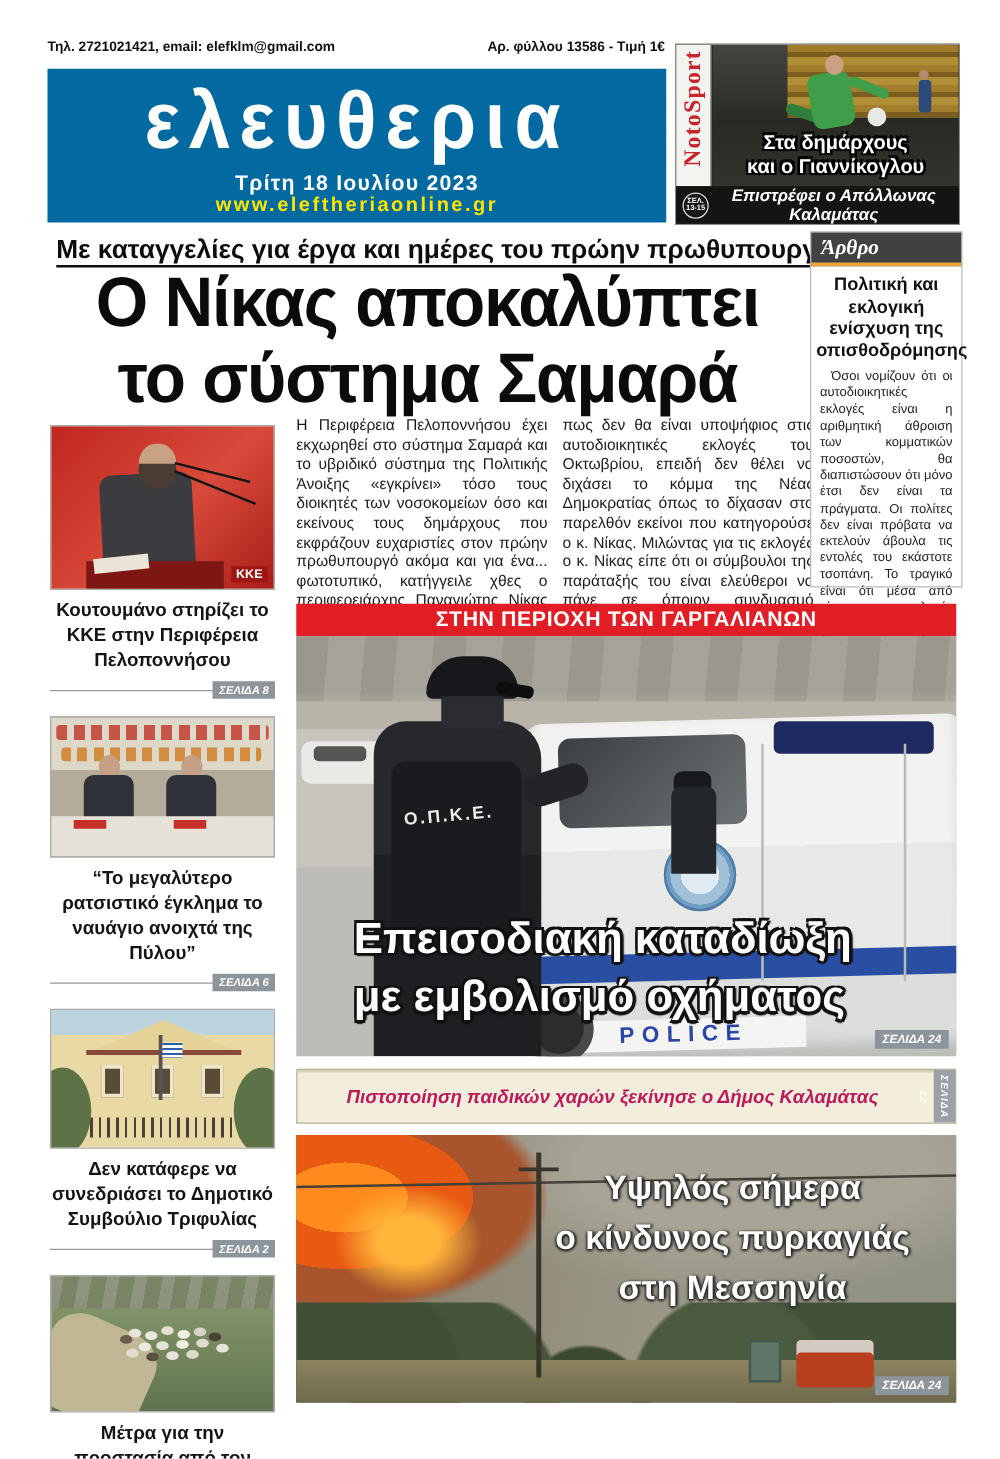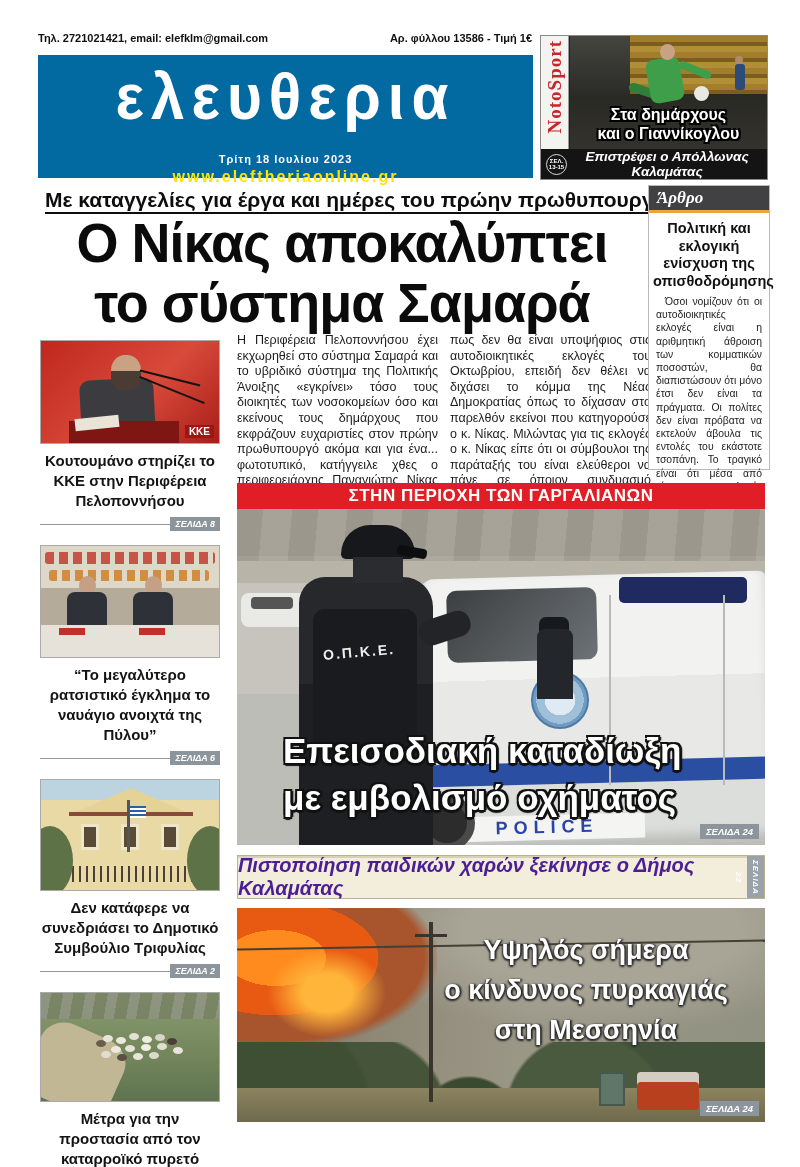--- a/index.html
+++ b/index.html
@@ -7,21 +7,21 @@
   .page {
     position:relative; width:800px; height:1167px; background:#fff;
     font-family:"Liberation Sans", sans-serif; overflow:hidden; margin:0 auto;padding-left:36px;
   }
   
   .topbar-left { position:absolute; left:38px; top:32px; font-size:11px; font-weight:bold; color:#111; }
   .topbar-right { position:absolute; left:330px; top:32px; width:202px; text-align:right; font-size:11px; font-weight:bold; color:#111; }
   
   .masthead { position:absolute; left:38px; top:55px; width:495px; height:123px; background:#0369a1; text-align:center; }
   .masthead .mtitle { display:block; color:#fff; font-weight:bold; font-size:60px; line-height:78px; letter-spacing:7px; transform:scaleY(1.08); transform-origin:top; }
-  .masthead .mdate { display:block; color:#fff; font-weight:bold; font-size:11px; line-height:16px; letter-spacing:1px; margin-top:18px; }
+  .masthead .mdate { display:block; color:#fff; font-weight:bold; font-size:17px; line-height:16px; letter-spacing:1px; margin-top:6px; }
   .masthead .murl { display:block; color:#ffe400; font-weight:bold; font-size:16px; line-height:19px; letter-spacing:2px; }
   
   .notosport { position:absolute; left:540px; top:35px; width:228px; height:145px; border:1px solid #8a8a8a; background:#23231f; }
   .ns-strip { position:absolute; left:0; top:0; bottom:30px; width:28px; background:#f3f3f0; border-right:1px solid #999; }
   .ns-brand { position:absolute; left:3px; top:4px; writing-mode:vertical-rl; transform:rotate(180deg); font-family:"Liberation Serif", serif; font-weight:bold; font-size:19px; color:#c8242b; letter-spacing:1px; }
   .ns-photo { position:absolute; left:29px; right:0; top:0; bottom:30px; background:linear-gradient(180deg,#1d1d1a 0%,#2b2b26 60%,#33322c 100%); overflow:hidden; }
   .ns-seats { position:absolute; right:0; top:0; width:150px; height:58px; background:repeating-linear-gradient(180deg,#b98d2e 0 6px,#8a671f 6px 10px,#caa23a 10px 16px); opacity:.85; }
   .ns-stand { position:absolute; left:0; top:0; width:60px; height:60px; background:linear-gradient(180deg,#454540,#2a2a26); }
   .ns-keeper-body { position:absolute; left:78px; top:22px; width:34px; height:44px; background:#3f9e4a; border-radius:8px; transform:rotate(-10deg); }
   .ns-keeper-head { position:absolute; left:90px; top:8px; width:15px; height:16px; background:#caa184; border-radius:50%; }
@@ -51,21 +51,21 @@
   .op-foot { margin:6px 7px 0; border-top:1px solid #555; text-align:right; font-style:italic; font-weight:bold; font-size:10.5px; color:#111; padding-top:2px; }
   
   .sidebar { position:absolute; left:40px; top:340px; width:180px; }
   .sb-item { margin-bottom:13px; }
   .sb-photo { position:relative; width:180px; overflow:hidden; border:1px solid #aaa; }
   .sb-caption { text-align:center; font-weight:bold; font-size:15px; line-height:20px; color:#141414; margin-top:7px; }
   .sb-foot { position:relative; height:15px; margin-top:6px; }
   .sb-foot .rule { position:absolute; left:0; right:0; top:7px; border-top:1px solid #999; }
   .page-badge { position:absolute; right:0; top:0; background:#8d959c; color:#fff; font-style:italic; font-weight:bold; font-size:9px; line-height:14px; padding:0 5px; }
   
-  .ph-kke { height:104px; background:linear-gradient(135deg,#c0271e 0%,#d84a3a 55%,#a81e18 100%); }
+  .ph-kke { height:132px; background:linear-gradient(135deg,#c0271e 0%,#d84a3a 55%,#a81e18 100%); }
   .kke-man { position:absolute; left:40px; top:38px; width:74px; height:80px; background:#3c3c40; border-radius:10px 10px 0 0; transform:rotate(-3deg); }
   .kke-head { position:absolute; left:70px; top:14px; width:30px; height:34px; background:#c9a183; border-radius:46%; }
   .kke-beard { position:absolute; left:70px; top:30px; width:30px; height:20px; background:#4a3c32; border-radius:0 0 14px 14px; }
   .kke-mic { position:absolute; left:98px; top:36px; width:62px; height:2px; background:#141414; transform:rotate(14deg); }
   .kke-mic2 { position:absolute; left:96px; top:48px; width:70px; height:2px; background:#141414; transform:rotate(22deg); }
   .kke-podium { position:absolute; left:28px; bottom:0; width:110px; height:22px; background:#7e1713; }
   .kke-paper { position:absolute; left:34px; bottom:14px; width:44px; height:12px; background:#e9e3d8; transform:rotate(-6deg); }
   .kke-logo { position:absolute; right:5px; bottom:5px; background:#9e1612; color:#fff; font-weight:bold; font-size:10px; padding:1px 4px; }
   .ph-pylos { height:113px; background:#b4ab9b; }
   .py-banner { position:absolute; left:0; top:0; right:0; height:42px; background:#ded8c8; }
@@ -113,21 +113,21 @@
   .of-neck { position:absolute; left:74px; top:32px; width:50px; height:26px; background:#2a2c30; }
   .of-torso { position:absolute; left:20px; top:52px; width:134px; height:268px; background:linear-gradient(180deg,#26282c 0 40%,#1d1f23 40% 100%); border-radius:26px 30px 0 0; }
   .of-vest { position:absolute; left:34px; top:84px; width:104px; height:150px; background:#191b1f; border-radius:12px; }
   .of-vest-label { position:absolute; left:44px; top:118px; width:92px; color:#efefef; font-weight:bold; font-size:14px; letter-spacing:2px; transform:rotate(-5deg); }
   .of-arm { position:absolute; left:140px; top:90px; width:52px; height:26px; background:#222428; border-radius:12px; transform:rotate(-18deg); }
   .po-headline { position:absolute; left:46px; top:218px; width:470px; color:#fff; font-weight:bold; font-size:35px; line-height:47px;
     text-shadow:-2px -2px 0 #111,2px -2px 0 #111,-2px 2px 0 #111,2px 2px 0 #111,0 3px 1px #111,3px 0 1px #111; }
   .photo-badge { position:absolute; right:6px; bottom:6px; background:#8d959c; color:#fff; font-style:italic; font-weight:bold; font-size:9.5px; line-height:15px; padding:0 6px;margin-top:12px; }
   
   .playground { position:absolute; left:237px; top:855px; width:528px; height:44px; background:#f2eedb; border:1px solid #b9b294; box-shadow:inset 0 2px 0 #d8d2b4; }
-  .pg-text { position:absolute; left:0; right:22px; top:0; bottom:0; display:flex; align-items:center; justify-content:center; font-style:italic; font-weight:bold; font-size:20px; color:#4c1d95; }
+  .pg-text { position:absolute; left:0; right:22px; top:0; bottom:0; display:flex; align-items:center; justify-content:center; font-style:italic; font-weight:bold; font-size:15px; color:#be185d; }
   .pg-tab { position:absolute; right:0; top:0; bottom:0; width:17px; background:#9aa1a8; color:#fff; font-style:italic; font-weight:bold; font-size:8px; writing-mode:vertical-rl; text-align:center; letter-spacing:1px; line-height:17px; }
   
   .fire { position:absolute; left:237px; top:908px; width:528px; height:214px; background:linear-gradient(100deg,#7b6a55 0%,#8e8876 28%,#9b9787 55%,#8f9181 100%); overflow:hidden; }
   .fi-smoke { position:absolute; left:120px; top:0; right:0; height:120px; background:radial-gradient(ellipse at 60% 20%, #a8a496 0 40%, transparent 75%); }
   .fi-flame { position:absolute; left:-30px; top:-10px; width:230px; height:150px; background:radial-gradient(ellipse at 30% 40%, #ff8a1e 0 22%, #e85a12 22% 45%, #a8542c 45% 65%, transparent 72%); }
   .fi-flame2 { position:absolute; left:30px; top:40px; width:120px; height:90px; background:radial-gradient(ellipse at 50% 50%, #ffb43a 0 30%, transparent 70%); }
   .fi-trees { position:absolute; left:0; right:0; bottom:-30px; height:110px; background:radial-gradient(circle at 8% 60%, #3f4f33 0 18%, transparent 19%), radial-gradient(circle at 24% 70%, #46553a 0 20%, transparent 21%), radial-gradient(circle at 44% 78%, #3a4a30 0 16%, transparent 17%), radial-gradient(circle at 66% 66%, #4a5a3e 0 22%, transparent 23%), radial-gradient(circle at 88% 58%, #42523a 0 24%, transparent 25%); }
   .fi-grass { position:absolute; left:0; right:0; bottom:0; height:34px; background:linear-gradient(180deg,#8c835f,#6f6a4c); }
   .fi-pole { position:absolute; left:192px; top:14px; width:4px; height:180px; background:#3a352c; }
   .fi-cross { position:absolute; left:178px; top:26px; width:32px; height:3px; background:#3a352c; }

